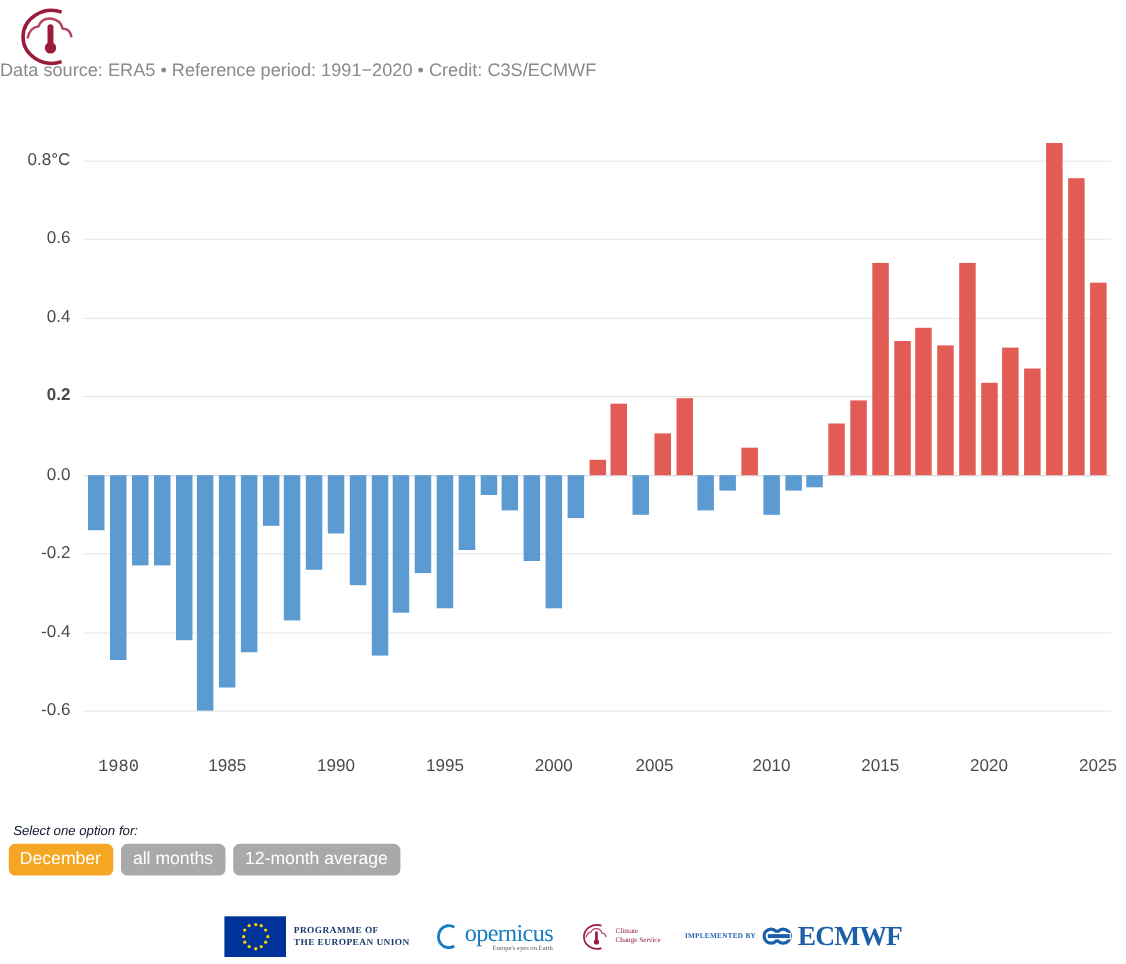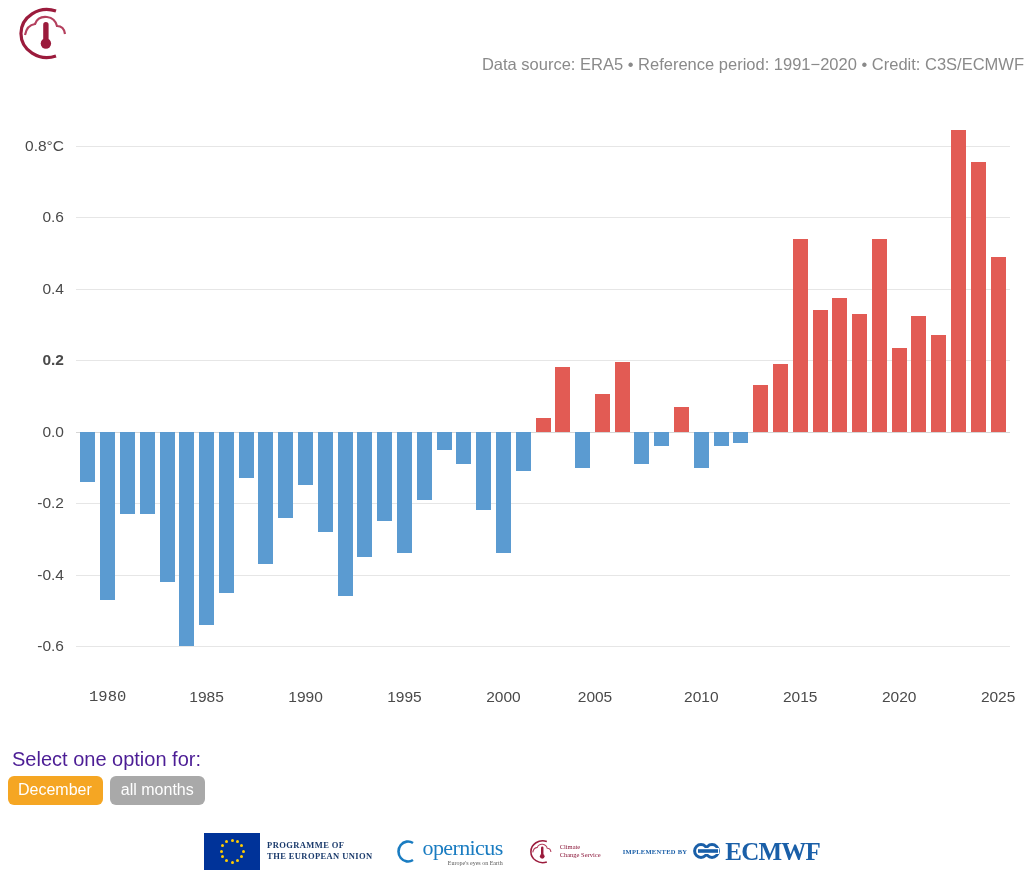--- a/index.html
+++ b/index.html
@@ -18,21 +18,21 @@
   #c3s-mark{position:absolute;left:8px;top:2px;width:66px;height:62px;}
   #title{
     position:absolute;left:0;top:8px;width:1024px;
     text-align:center;
     font-size:25px;font-weight:bold;
     color:#1f3864;
     letter-spacing:-0.2px;
   }
   #subtitle{
     position:absolute;left:0;top:55px;width:1024px;
-    text-align:right;
+    text-align:left;
     font-size:16.5px;
     color:#8a8a8a;
   }
 
   
   #plot-area{
     position:absolute;
     left:76px;top:110px;
     width:934px;height:565px;
   }
@@ -64,22 +64,23 @@
   .bar{
     position:absolute;
     width:15px;
   }
   .bar.pos{background:#e25b54;}
   .bar.neg{background:#5b9bd1;}
 
   
   #controls{position:absolute;left:8px;top:748px;width:600px;}
   #select-label{
-    font-size:20px;color:#4c1d95;margin-bottom:5px;
+    font-size:12px;color:#0f172a;margin-bottom:5px;
     padding-left:4px;
+    font-style:italic;
   }
   #option-row{display:flex;gap:7px;align-items:center;}
   .opt{
     font-size:16px;
     color:#ffffff;
     padding:5px 11px 6px 11px;
     border-radius:6px;
     background:#a9a9a9;
     cursor:pointer;
     white-space:nowrap;
@@ -219,20 +220,21 @@
     <div class="xtick" style="left: 724.246px;">2015</div>
     <div class="xtick" style="left: 823.186px;">2020</div>
     <div class="xtick" style="left: 922.127px;">2025</div>
   </div>
 
 <div id="controls">
   <div id="select-label">Select one option for:</div>
   <div id="option-row">
       <div class="opt active">December</div>
       <div class="opt">all months</div>
+      <div class="opt">12-month average</div>
     </div>
 </div>
 
 <div id="footer">
 
   <div class="logo-block">
     <div id="eu-flag">
         <div class="star" style="left: 26.5px; top: 6px;"></div>
         <div class="star" style="left: 32px; top: 7.47372px;"></div>
         <div class="star" style="left: 36.0263px; top: 11.5px;"></div>

